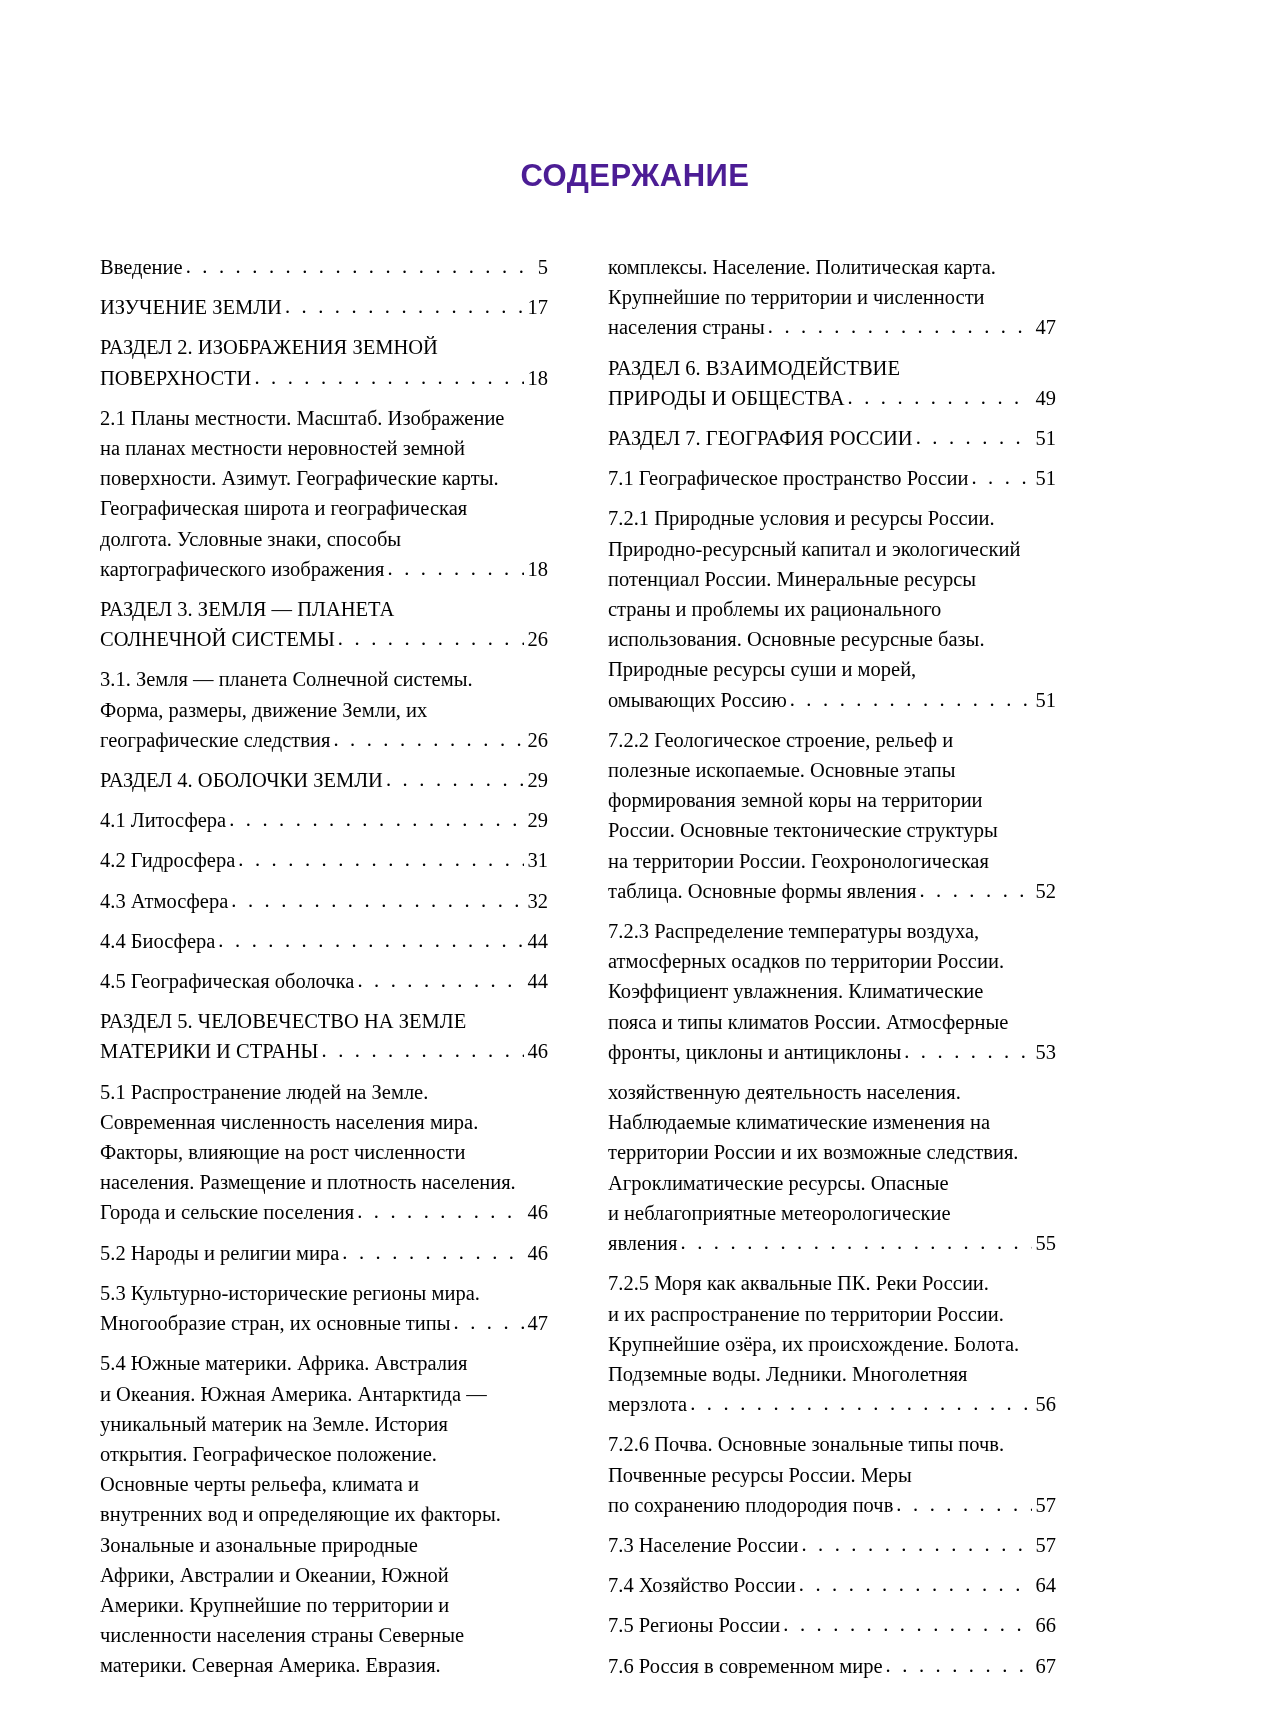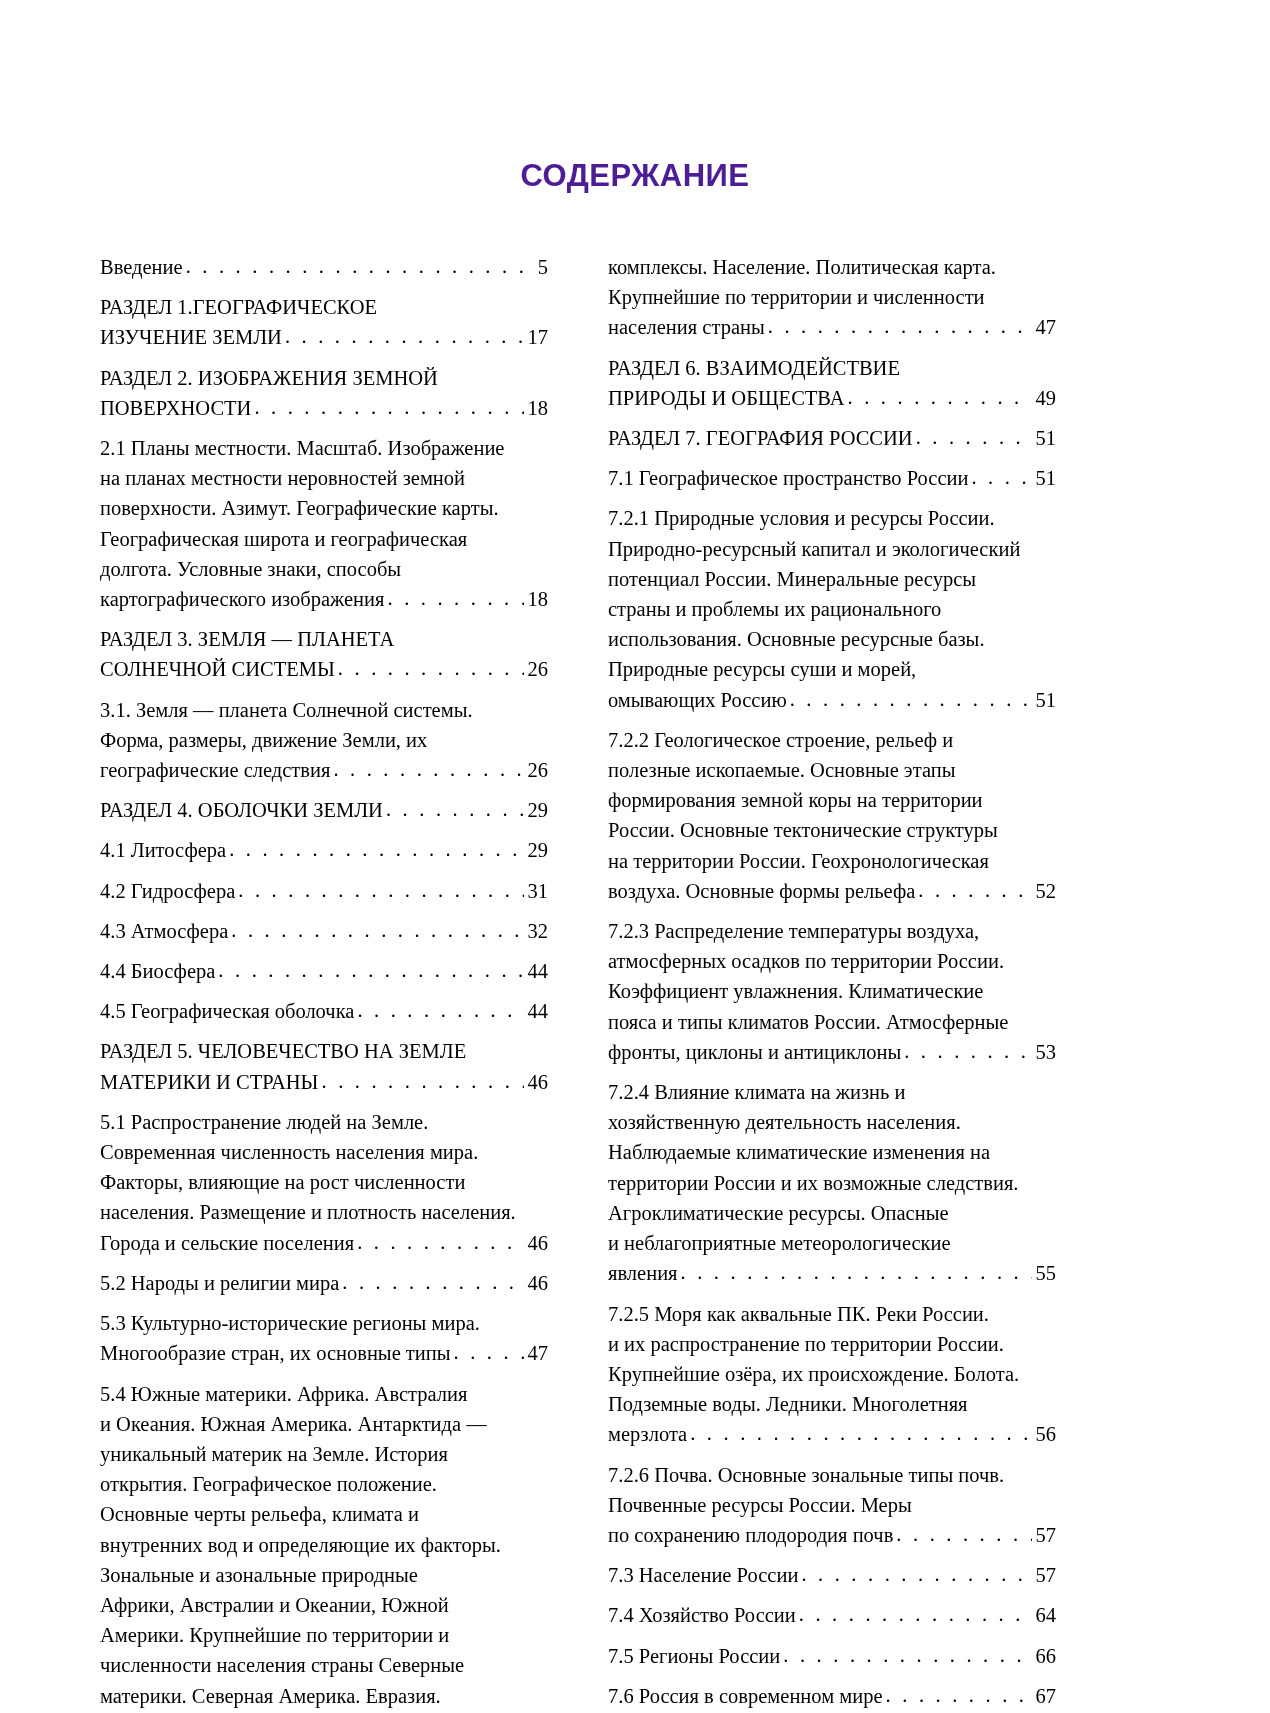--- a/index.html
+++ b/index.html
@@ -88,21 +88,20 @@
   <div class="columns">
     <div class="col" id="left-col">
         <div class="entry-wrap">
           <div class="tail">
             <span class="tailtext">Введение</span>
             <span class="leader"></span>
             <span class="pageno">5</span>
           </div>
         </div>
         <div class="entry-wrap">
-          <div class="lines">РАЗДЕЛ 1.ГЕОГРАФИЧЕСКОЕ</div>
           <div class="tail">
             <span class="tailtext">ИЗУЧЕНИЕ ЗЕМЛИ</span>
             <span class="leader"></span>
             <span class="pageno">17</span>
           </div>
         </div>
         <div class="entry-wrap">
           <div class="lines">РАЗДЕЛ 2. ИЗОБРАЖЕНИЯ ЗЕМНОЙ</div>
           <div class="tail">
             <span class="tailtext">ПОВЕРХНОСТИ </span>
@@ -274,38 +273,37 @@
             <span class="pageno">51</span>
           </div>
         </div>
         <div class="entry-wrap">
           <div class="lines">7.2.2 Геологическое строение, рельеф и</div>
           <div class="lines">полезные ископаемые. Основные этапы</div>
           <div class="lines">формирования земной коры на территории</div>
           <div class="lines">России. Основные тектонические структуры</div>
           <div class="lines">на территории России. Геохронологическая</div>
           <div class="tail">
-            <span class="tailtext">воздуха. Основные формы рельефа </span>
+            <span class="tailtext">таблица. Основные формы явления </span>
             <span class="leader"></span>
             <span class="pageno">52</span>
           </div>
         </div>
         <div class="entry-wrap">
           <div class="lines">7.2.3 Распределение температуры воздуха,</div>
           <div class="lines">атмосферных осадков по территории России.</div>
           <div class="lines">Коэффициент увлажнения. Климатические</div>
           <div class="lines">пояса и типы климатов России. Атмосферные</div>
           <div class="tail">
             <span class="tailtext">фронты, циклоны и антициклоны </span>
             <span class="leader"></span>
             <span class="pageno">53</span>
           </div>
         </div>
         <div class="entry-wrap">
-          <div class="lines">7.2.4 Влияние климата на жизнь и</div>
           <div class="lines">хозяйственную деятельность населения.</div>
           <div class="lines">Наблюдаемые климатические изменения на</div>
           <div class="lines">территории России и их возможные следствия.</div>
           <div class="lines">Агроклиматические ресурсы. Опасные</div>
           <div class="lines">и неблагоприятные метеорологические</div>
           <div class="tail">
             <span class="tailtext">явления</span>
             <span class="leader"></span>
             <span class="pageno">55</span>
           </div>

